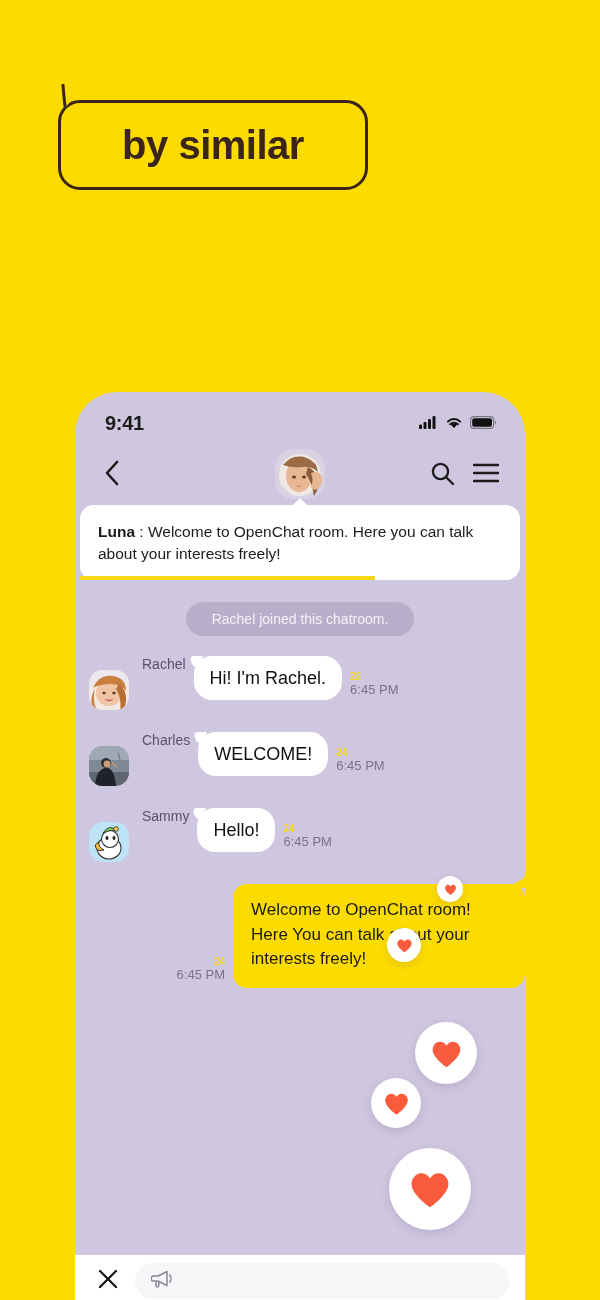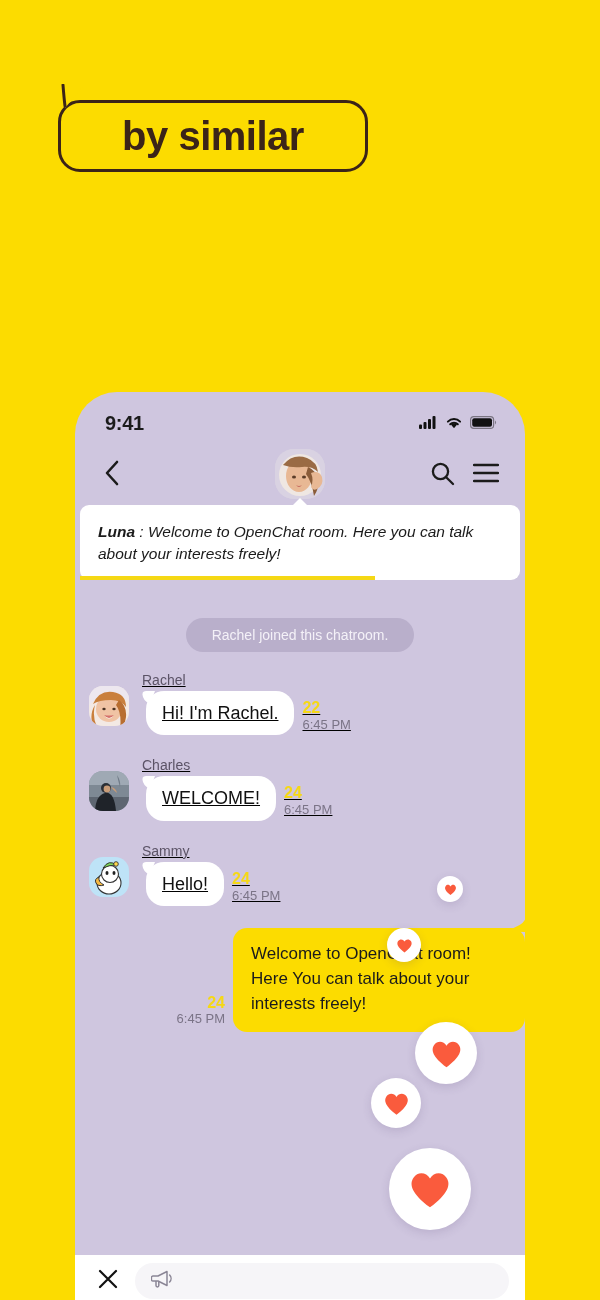--- a/index.html
+++ b/index.html
@@ -11,21 +11,21 @@
     overflow:hidden;
   }
 
   
   .headline { position:absolute; left:58px; top:100px; width:310px; }
 
   .bubble-hero {
     position:relative;
     border:3px solid #3B2418;
     border-radius:22px;
-    height:72px;
+    height:90px;
     display:flex; align-items:center; justify-content:center;
   }
   .bubble-hero.one { background:#FCDC00; }
   .bubble-hero.two { background:#FFFFFF; margin-top:16px; }
 
   .bubble-hero .txt {
     font-size:40px;
     font-weight:bold;
     letter-spacing:-0.5px;
     color:#3B2418;
@@ -73,26 +73,25 @@
     left:50%; transform:translateX(-50%);
     top:2px;
     width:50px; height:50px;
     border-radius:19px;
     overflow:hidden;
     background:#D8D2E0;
   }
 
   
   .banner {
-    margin:2px 5px 16px 5px;
+    margin:2px 5px 0 5px;
     background:#FFFFFF;
-    border-radius:9px;
+    border-radius:14px;
     padding:16px 18px 14px 18px;
     position:relative;
-    font-style:italic;
   }
   .banner-tail {
     position:absolute;
     top:-7px; left:50%; margin-left:-7px;
     width:0; height:0;
     border-left:7px solid transparent;
     border-right:7px solid transparent;
     border-bottom:7px solid #FFFFFF;
   }
   .banner-text {
@@ -123,21 +122,21 @@
 
   .msg-row { display:flex; align-items:flex-start; padding:0 14px 0 14px; margin-bottom:22px; }
   .avatar {
     width:40px; height:40px;
     border-radius:14px;
     overflow:hidden;
     flex:none;
     margin-right:9px;
     margin-top:14px;
   }
-  .msg-col { display:flex; flex-direction:column;text-decoration:underline; }
+  .msg-col { display:flex; flex-direction:row; }
   .sender { font-size:14px; color:#5b5366; margin-bottom:3px; padding-left:4px; }
   .bubble-line { display:flex; align-items:flex-end; gap:8px;padding-left:8px; }
 
   .bubble {
     position:relative;
     background:#FFFFFF;
     border-radius:18px;
     padding:11px 16px;
     font-size:18px;
     color:#111;
@@ -146,21 +145,21 @@
   }
   .bubble .tail {
     position:absolute;
     left:-5px; top:0px;
     width:14px; height:16px;
     overflow:hidden;
   }
   .bubble .tail svg { display:block; }
 
   .meta { display:flex; flex-direction:column; padding-bottom:2px; }
-  .meta .reads { font-size:16px; color:#F5D815; font-weight:bold; line-height:1.1; }
+  .meta .reads { font-size:10px; color:#F5D815; font-weight:bold; line-height:1.1; }
   .meta .time { font-size:13px; color:#7b7487; line-height:1.3; }
 
   
   .msg-row.out { justify-content:flex-end; padding-right:0; align-items:flex-end; margin-bottom:24px; }
   .meta.right { align-items:flex-end; text-align:right; margin-right:8px; padding-bottom:4px; }
   .bubble.out {
     background:#FCDC00;
     border-radius:14px;
     max-width:292px;
     font-size:17px;

